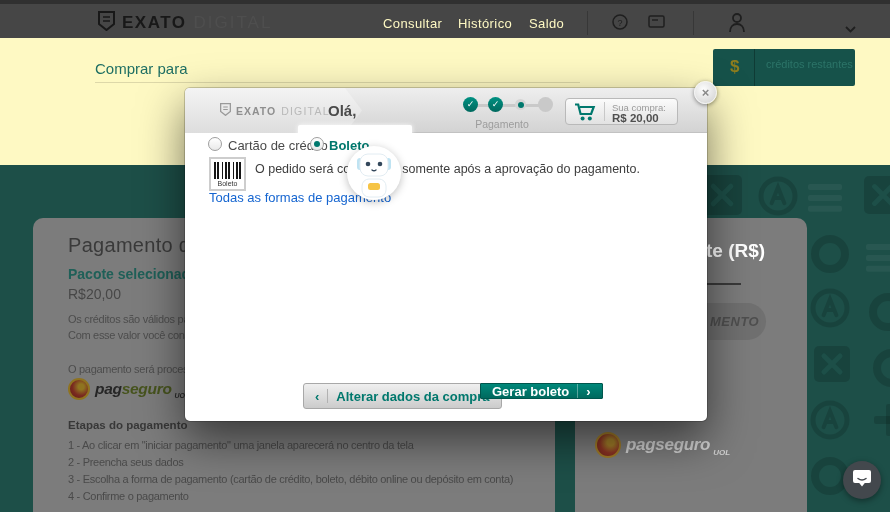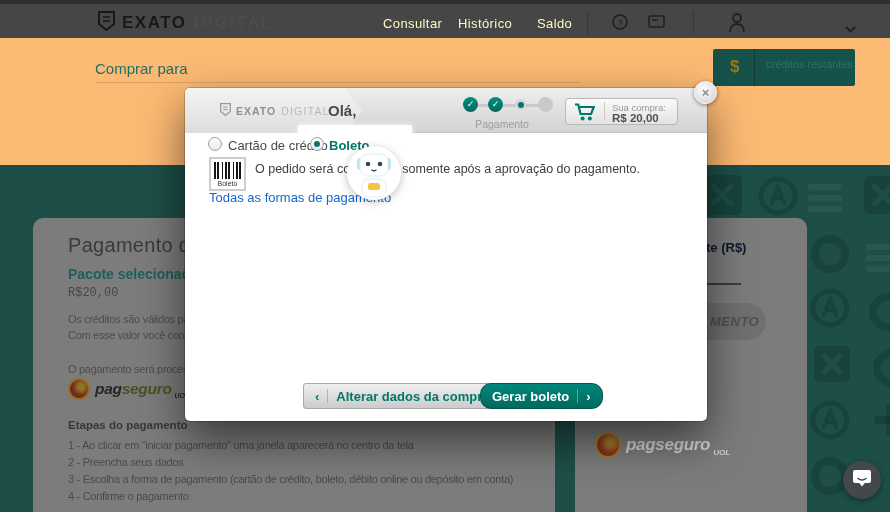--- a/index.html
+++ b/index.html
@@ -11,54 +11,54 @@
   .top-header { position:absolute; left:0; top:0; width:890px; height:38px;
     background:#464646; border-top:4px solid #303030; z-index:3; }
   .brand { position:absolute; left:98px; top:7px; display:flex; align-items:center; gap:7px; }
   .brand .bname  { font-size:17px; font-weight:800; color:#181818; letter-spacing:1.5px; }
   .brand .bname2 { font-size:17px; font-weight:400; color:#4e4e4e; letter-spacing:2px; }
   .nav-item { position:absolute; top:12px; font-size:13px; color:#fef9c3; letter-spacing:.4px; cursor:pointer; }
   .hdr-divider { position:absolute; top:7px; width:1px; height:24px; background:#373737; }
   .hicon { position:absolute; top:10px; color:#1f1f1f; }
 
   
-  .subheader { position:absolute; left:0; top:38px; width:890px; height:127px; background:#fdba74; z-index:1; }
+  .subheader { position:absolute; left:0; top:38px; width:890px; height:127px; background:#fef9c3; z-index:1; }
   .comprar { position:absolute; left:95px; top:22px; font-size:15px; font-weight:500; color:#1f6f63; cursor:pointer; }
   .comprar-line { position:absolute; left:95px; top:44px; width:485px; height:1px; background:rgba(0,0,0,0.13); }
   .credits-btn { position:absolute; left:713px; top:11px; width:142px; height:37px;
     background:#16524a; border-radius:2px; cursor:pointer; }
   .credits-btn .cur { position:absolute; left:17px; top:8px; font-size:17px; font-weight:bold; color:#8e7d1e; }
   .credits-btn .cdiv { position:absolute; left:41px; top:0; width:1px; height:37px; background:rgba(0,0,0,0.28); }
   .credits-btn .clabel { position:absolute; left:53px; top:9px; font-size:11px; color:#2c7468; }
 
   
   .teal-band { position:absolute; left:0; top:165px; width:890px; height:347px; background:#1d4f48; z-index:1; }
   .wm { position:absolute; }
 
   
   .card { position:absolute; background:#7c7c7c; z-index:2; }
   .left-card  { left:33px;  top:218px; width:522px; height:310px; border-radius:10px 10px 0 0; }
   .right-card { left:575px; top:218px; width:232px; height:310px; border-radius:10px 10px 0 0; }
 
   .lc-title   { position:absolute; left:35px; top:16px;  font-size:20px; color:#3a3a3a; letter-spacing:.3px; }
   .lc-pack    { position:absolute; left:35px; top:48px;  font-size:14px; font-weight:bold; color:#1f6058; }
-  .lc-value   { position:absolute; left:35px; top:68px;  font-size:12px; color:#474747;font-family:Liberation Mono, monospace; }
+  .lc-value   { position:absolute; left:35px; top:68px;  font-size:14px; color:#474747; }
   .lc-line    { position:absolute; left:35px; font-size:11px; letter-spacing:-0.3px; color:#4d4d4d; white-space:nowrap; }
   .lc-etapas  { position:absolute; left:35px; top:201px; font-size:11.5px; font-weight:bold; color:#383838; }
   .lc-step    { position:absolute; left:35px; font-size:11px; letter-spacing:-0.3px; color:#4a4a4a; white-space:nowrap; }
 
   .ps-row { position:absolute; display:flex; align-items:center; gap:5px; }
   .ps-ball { width:22px; height:22px; border-radius:50%;
     background:radial-gradient(circle at 62% 38%, #8f7420 18%, #7a2a20 55%, #5e1d15 100%);
     border:2px solid #8f7320; }
   .ps-text { font-style:italic; font-weight:bold; font-size:15.5px; letter-spacing:-0.3px; }
   .ps-pag { color:#262626; } .ps-seg { color:#47541e; }
   .ps-sub { font-size:7px; font-weight:bold; color:#262626; margin:12px 0 0 -2px; font-style:italic; }
 
-  .rc-vlabel { position:absolute; left:131px; top:22px; font-size:13px; font-weight:bold; color:#0f172a; }
+  .rc-vlabel { position:absolute; left:131px; top:22px; font-size:19px; font-weight:bold; color:#ffffff; }
   .rc-digit  { position:absolute; left:121px; top:42px; font-size:19px; color:#3f3f3f; }
   .rc-uline  { position:absolute; left:108px; top:65px; width:58px; height:2px; background:#3a3a3a; }
   .rc-pill   { position:absolute; left:45px; top:85px; width:146px; height:37px; border-radius:19px; background:#707070; cursor:pointer; }
   .rc-pill span { position:absolute; left:90px; top:11px; font-size:13px; font-weight:bold; color:#4f4f4f; letter-spacing:.5px;font-style:italic; }
   .ps-ball-w { width:26px; height:26px; border-radius:50%;
     background:radial-gradient(circle at 62% 38%, #a07c28 18%, #8d3424 55%, #6b2418 100%);
     border:2px solid #a07c28; }
   .ps-text-w { font-style:italic; font-weight:bold; font-size:17px; color:#d2d2d2; letter-spacing:-0.3px; }
   .ps-sub-w  { font-size:8px; font-weight:bold; color:#d2d2d2; margin:14px 0 0 -2px; font-style:italic; }
 
@@ -114,22 +114,22 @@
 
   .m-desc { position:absolute; left:70px; top:74px; font-size:12.5px; color:#3d3d3d; white-space:nowrap; }
   .m-link { position:absolute; left:24px; top:102px; font-size:13px; color:#1565d0; cursor:pointer; }
 
   .btn-back { position:absolute; left:118px; top:295px; height:26px; padding:0 11px;
     background:linear-gradient(#efefef,#cbcbcb); border:1px solid #a8a8a8; border-radius:3px;
     display:flex; align-items:center; gap:8px; cursor:pointer; }
   .btn-back .chev { font-size:13px; color:#00786d; font-weight:bold; }
   .btn-back .vsep { width:1px; height:14px; background:#b2b2b2; }
   .btn-back .blabel { font-size:13px; font-weight:bold; color:#00786d; }
-  .btn-submit { position:absolute; left:295px; top:295px; height:26px; padding:0 11px;
-    background:linear-gradient(#00887a,#00695e); border:1px solid #00564d; border-radius:11px;
+  .btn-submit { position:absolute; left:295px; top:295px; height:16px; padding:0 11px;
+    background:linear-gradient(#00887a,#00695e); border:1px solid #00564d; border-radius:1px;
     display:flex; align-items:center; gap:8px; cursor:pointer; }
   .btn-submit .blabel { font-size:13px; font-weight:bold; color:#fff; }
   .btn-submit .vsep { width:1px; height:14px; background:rgba(255,255,255,.35); }
   .btn-submit .chev { font-size:13px; color:#fff; font-weight:bold; }
 
   
   .robot { position:absolute; left:347px; top:146px; width:54px; height:54px; border-radius:50%;
     background:#fff; z-index:40; box-shadow:0 2px 8px rgba(0,0,0,.25); overflow:hidden; }
   .secure { position:absolute; left:185px; top:431px; display:flex; align-items:center; gap:6px; z-index:40; }
   .secure .stext { font-size:12.5px; font-weight:bold; color:#fff; text-shadow:0 1px 2px rgba(0,0,0,.6); }
@@ -148,21 +148,21 @@
         <svg width="17" height="20" viewBox="0 0 17 20">
             <path d="M1 1h15v12l-7.5 6L1 13z" fill="none" stroke="#181818" stroke-width="2"></path>
             <path d="M5 6h7M5 10h7" stroke="#181818" stroke-width="1.6"></path>
           </svg>
       </span>
       <span class="bname">EXATO</span>
       <span class="bname2">DIGITAL</span>
     </div>
     <span class="nav-item" style="left:383px;">Consultar</span>
     <span class="nav-item" style="left:458px;">Histórico</span>
-    <span class="nav-item" style="left:529px;margin-left:8px;">Saldo</span>
+    <span class="nav-item" style="left:529px;">Saldo</span>
     <div class="hdr-divider" style="left:587px;"></div>
     <span class="hicon" style="left:612px;">
       <svg width="16" height="16" viewBox="0 0 16 16">
           <circle cx="8" cy="8" r="7" fill="none" stroke="#1f1f1f" stroke-width="1.5"></circle>
           <text x="8" y="11.5" font-size="9" text-anchor="middle" fill="#1f1f1f" font-family="Liberation Sans">?</text>
         </svg>
     </span>
     <span class="hicon" style="left:648px;">
       <svg width="17" height="15" viewBox="0 0 17 15">
           <rect x="1" y="2" width="15" height="11" rx="1.5" fill="none" stroke="#1f1f1f" stroke-width="1.5"></rect>

